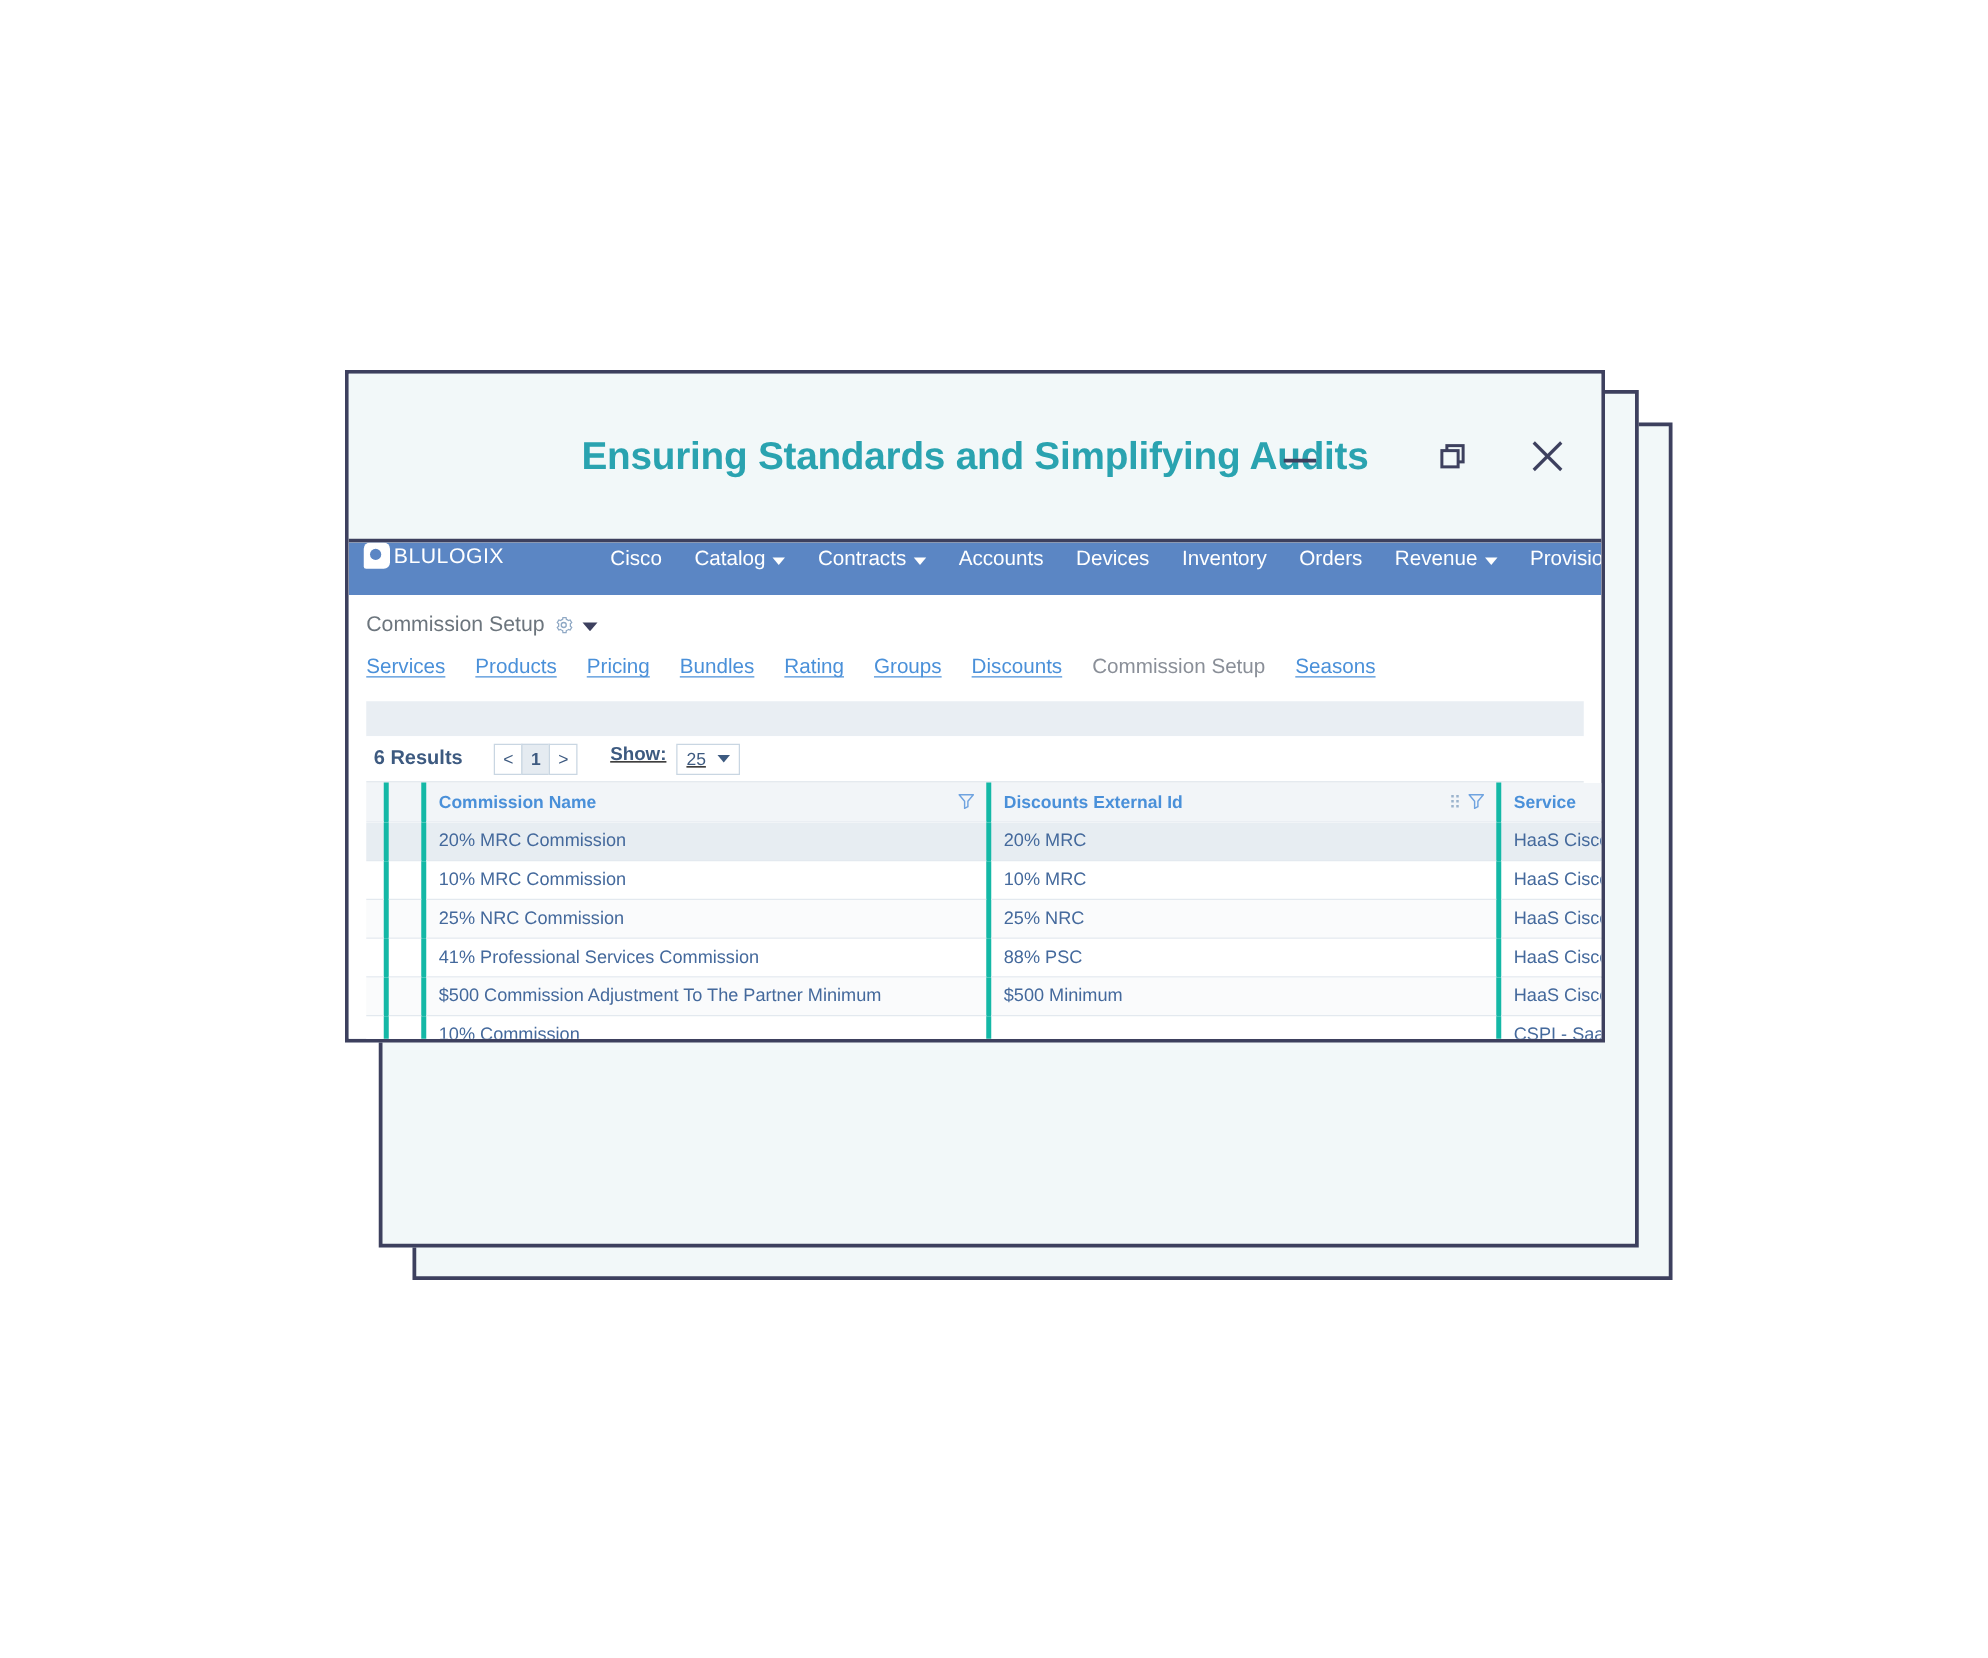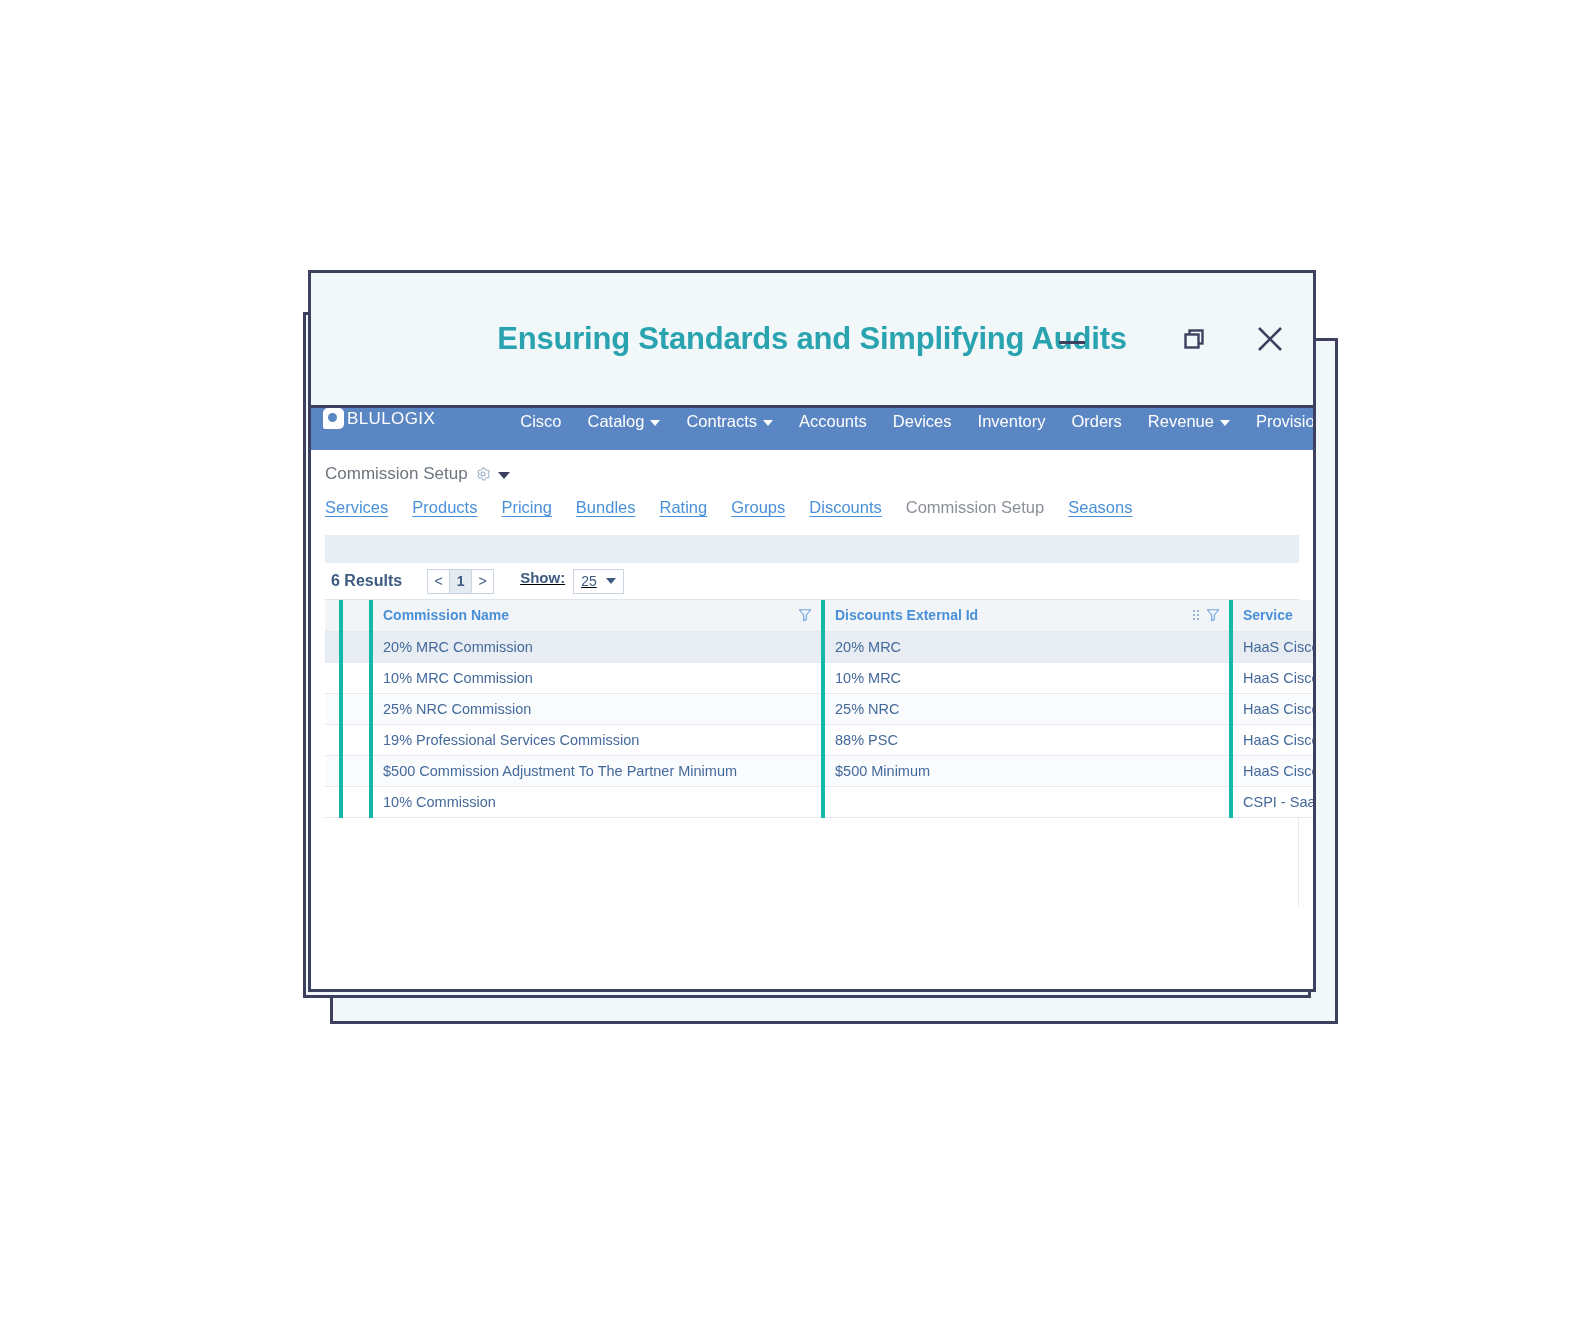--- a/index.html
+++ b/index.html
@@ -14,21 +14,21 @@
   #stage { position: relative; width: 1590px; height: 1326px; }
 
   
   .shell {
     position: absolute;
     background: #f2f8f9;
     border: 3px solid #3d405e;
   }
   .shell-back2 { left: 330px; top: 338px; width: 1008px; height: 686px; }
   .shell-back1 { left: 303px; top: 312px; width: 1008px; height: 686px; }
-  .shell-front { left: 276px; top: 270px; width: 1008px; height: 722px; margin-left: 32px; }
+  .shell-front { left: 276px; top: 296px; width: 1008px; height: 538px; }
 
   
   .titlebar {
     position: relative;
     height: 132px;
     display: flex;
     align-items: center;
     justify-content: center;
     background: #f2f8f9;
   }
@@ -459,21 +459,21 @@
             <tr class="row-faint">
               <td class="gutter"></td>
               <td class="gutter"></td>
               <td>25% NRC Commission</td>
               <td>25% NRC</td>
               <td>HaaS Cisco</td>
             </tr>
             <tr class="row-plain">
               <td class="gutter"></td>
               <td class="gutter"></td>
-              <td>19% Professional Services Commission</td>
+              <td>41% Professional Services Commission</td>
               <td>88% PSC</td>
               <td>HaaS Cisco</td>
             </tr>
             <tr class="row-faint">
               <td class="gutter"></td>
               <td class="gutter"></td>
               <td>$500 Commission Adjustment To The Partner Minimum</td>
               <td>$500 Minimum</td>
               <td>HaaS Cisco</td>
             </tr>

